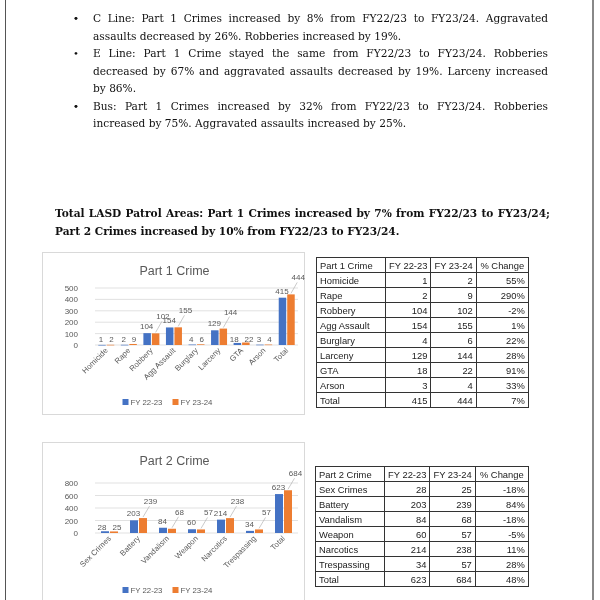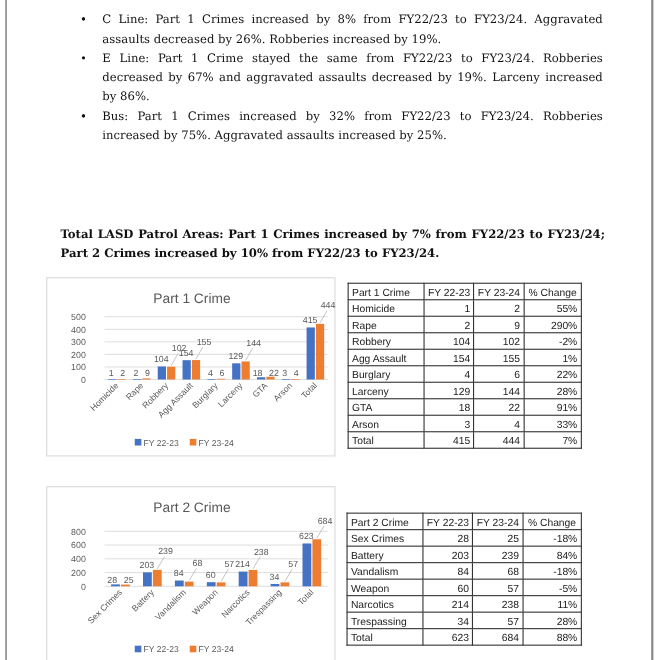--- a/index.html
+++ b/index.html
@@ -287,16 +287,16 @@
       <tr>
         <td>Trespassing</td>
         <td class="num">34</td>
         <td class="num">57</td>
         <td class="num">28%</td>
       </tr>
       <tr>
         <td>Total</td>
         <td class="num">623</td>
         <td class="num">684</td>
-        <td class="num">88%</td>
+        <td class="num">48%</td>
       </tr>
     </tbody>
 </table>
 
 </body></html>

